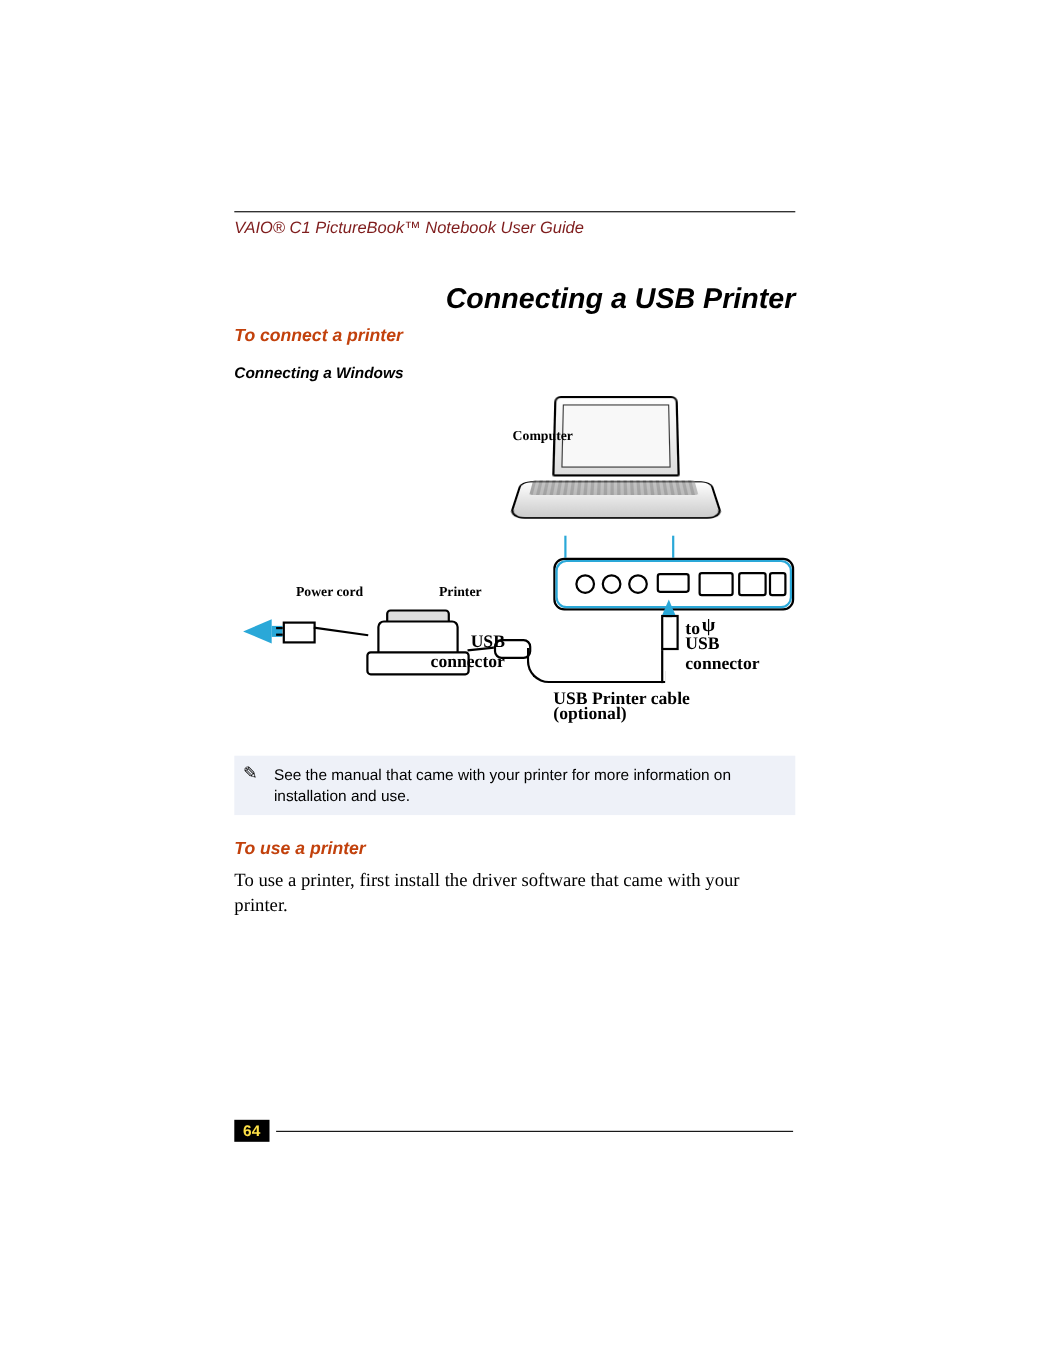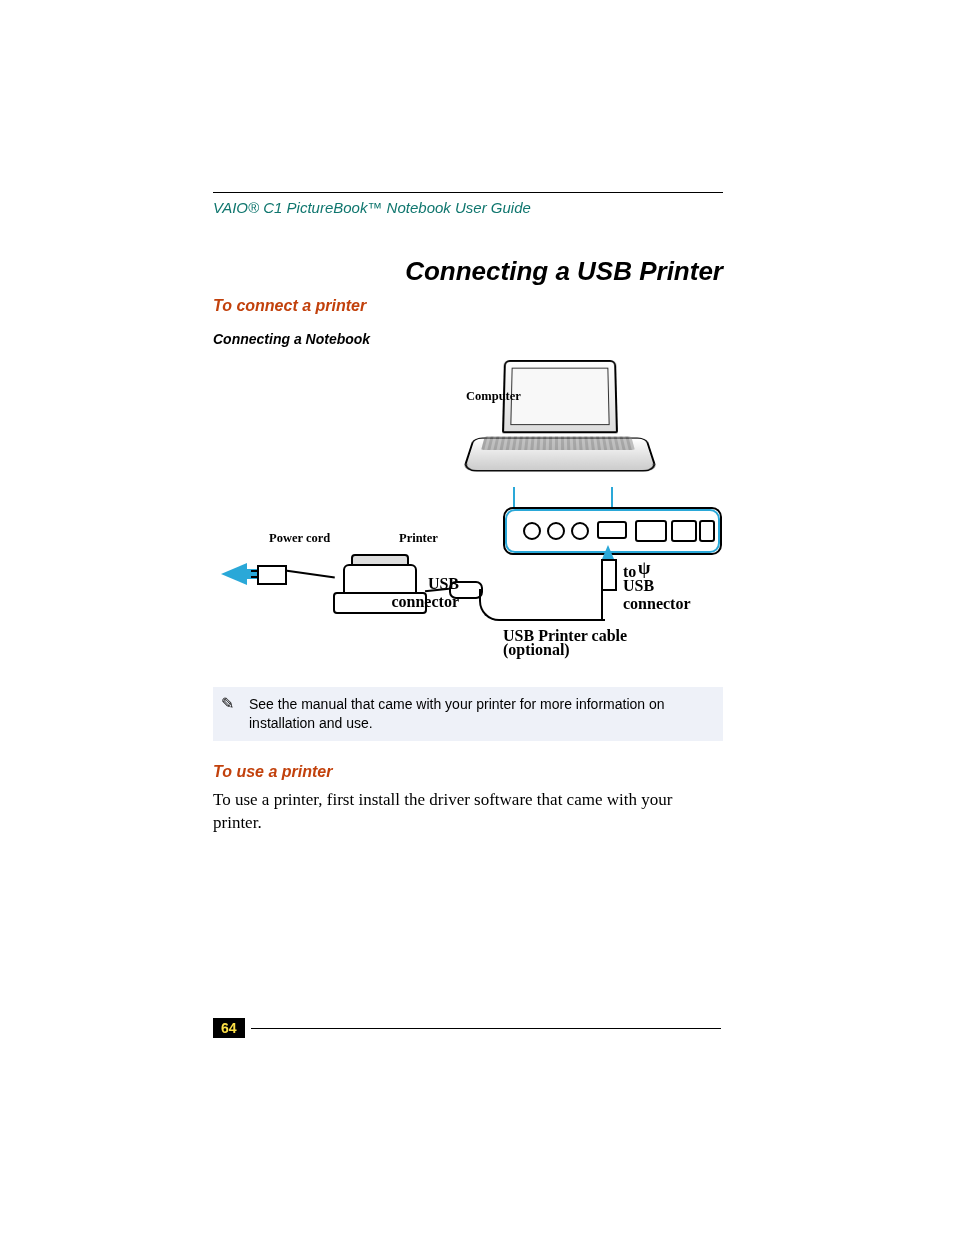--- a/index.html
+++ b/index.html
@@ -1,19 +1,19 @@
 <!DOCTYPE html>
 <html><head>
 <meta charset="utf-8">
 <style>
   html,body{margin:0;padding:0;background:#fff;}
   .page{width:954px;height:1235px;position:relative;font-family:"Times New Roman",Times,serif;color:#000;}
   .content{position:absolute;left:213px;top:192px;width:510px;}
   .rule-top{border-top:1.5px solid #000;height:0;margin-bottom:6px;}
-  .running-head{font-family:Arial,Helvetica,sans-serif;font-style:italic;font-size:15px;color:#0f766e;margin:0 0 40px 0;}
+  .running-head{font-family:Arial,Helvetica,sans-serif;font-style:italic;font-size:15px;color:#7f1d1d;margin:0 0 40px 0;}
   h1{font-family:Arial,Helvetica,sans-serif;font-style:italic;font-weight:700;font-size:26px;margin:0 0 10px 0;color:#000;text-align:right;}
   .body{font-size:17px;line-height:1.35;margin:0 0 18px 0;}
   h2{font-family:Arial,Helvetica,sans-serif;font-style:italic;font-weight:700;font-size:16px;margin:0 0 8px 0;color:#c2410c;}
   h3{font-family:Arial,Helvetica,sans-serif;font-style:italic;font-weight:700;font-size:14px;margin:16px 0 12px 0;color:#000;}
   .figure{position:relative;height:310px;margin:4px 0 18px 0;}
   .flabel{position:absolute;font-family:"Times New Roman",serif;font-weight:700;font-size:12.5px;line-height:1.15;}
   .flabel.small{font-size:16px;}
   .note{background:#eef1f8;padding:8px 12px 8px 36px;position:relative;font-family:Arial,Helvetica,sans-serif;font-size:14px;line-height:1.35;margin:0 0 22px 0;}
   .note .icon{position:absolute;left:8px;top:6px;font-size:16px;}
   .footer{position:absolute;left:213px;bottom:197px;width:510px;}
@@ -54,21 +54,21 @@
 
 <div class="page">
   <div class="content">
     <div class="rule-top"></div>
     <p class="running-head">VAIO® C1 PictureBook™ Notebook User Guide</p>
 
     <h1>Connecting a USB Printer</h1>
 
     <h2>To connect a printer</h2>
 
-    <h3>Connecting a Notebook</h3>
+    <h3>Connecting a Windows</h3>
 
     <div class="figure">
 
       <div class="laptop">
         <div class="screen"></div>
           <div class="base"></div>
           <div class="kbd"></div>
       </div>
       <div class="flabel" style="left:253px;top:30px">Computer</div>
 

